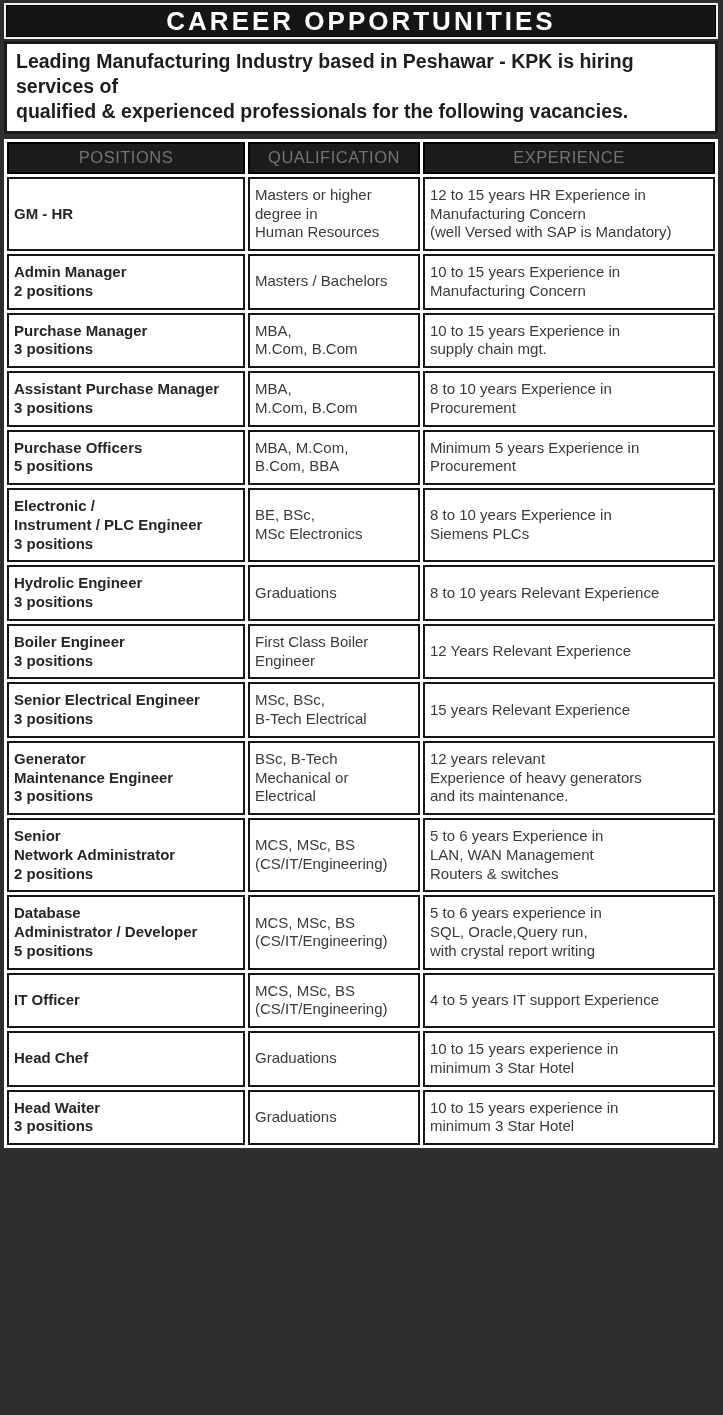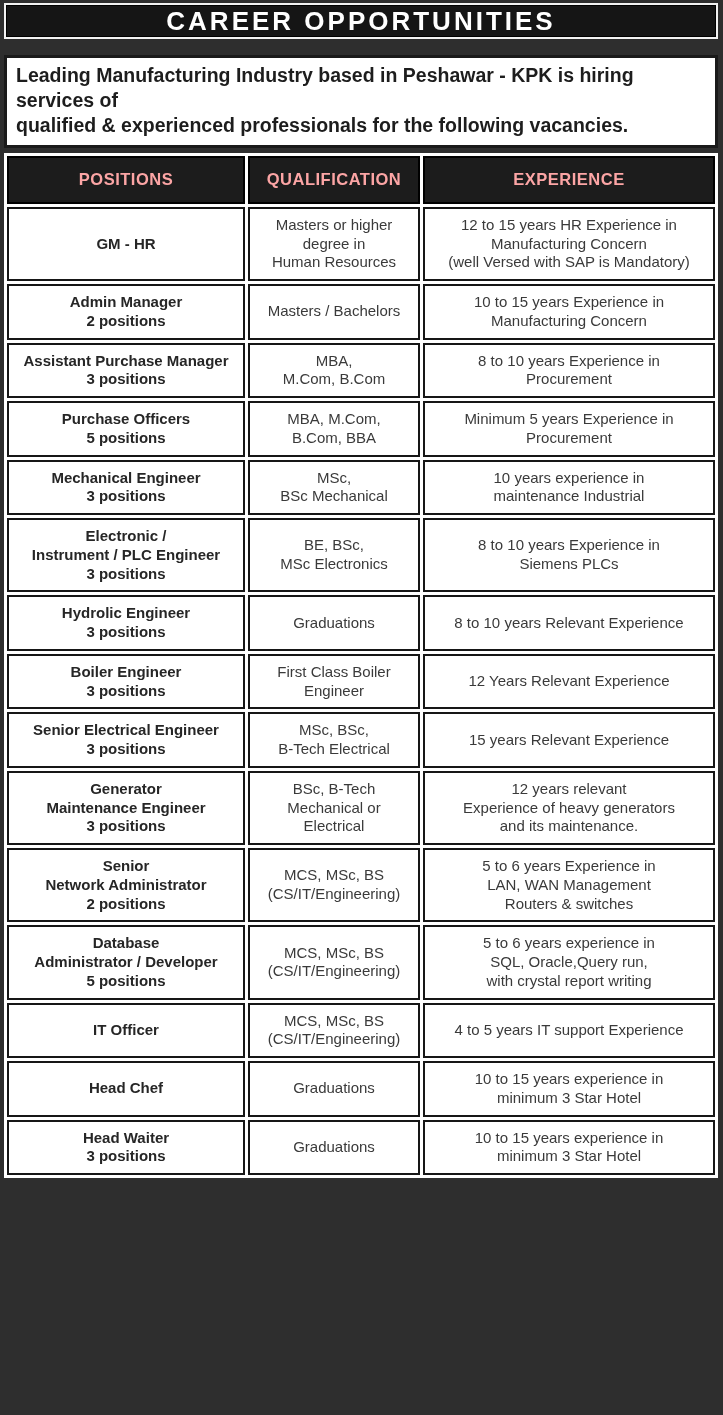--- a/index.html
+++ b/index.html
@@ -9,21 +9,21 @@
     box-sizing: border-box;
     background: #2e2e2e;
     padding: 3px 5px 6px 4px;
     font-family: "Liberation Sans", sans-serif;
   }
   .title-bar {
     background: #151515;
     border: 1px solid #000;
     outline: 2px solid #f2f2f2;
     outline-offset: 0px;
-    margin: 2px 2px 18px 2px;
+    margin: 2px 2px 4px 2px;
     height: 30px;
     display: flex;
     align-items: center;
     justify-content: center;
   }
   .title-bar h1 {
     margin: 0;
     color: #ffffff;
     font-size: 26px;
     font-weight: 800;
@@ -43,32 +43,32 @@
   }
   table.jobs {
     width: 100%;
     background: #ffffff;
     border-collapse: separate;
     border-spacing: 3px;
     table-layout: fixed;
   }
   table.jobs th {
     background: #1c1c1c;
-    color: #fca5a5;
+    color: #737373;
     border: 2px solid #000;
     font-size: 16.5px;
-    font-weight: bold;
+    font-weight: normal;
     height: 24px;
-    padding: 10px;
+    padding: 2px;
     letter-spacing: 0.5px;
   }
   table.jobs td {
     background: #ffffff;
     border: 2px solid #161616;
-    text-align: center;
+    text-align: left;
     vertical-align: middle;
     padding: 7px 5px;
     font-size: 15px;
     line-height: 1.25;
     white-space: pre-line;
     color: #3a3a3a;
   }
   table.jobs td.pos {
     font-weight: bold;
     color: #262626;
@@ -110,42 +110,42 @@
 (well Versed with SAP is Mandatory)</td>
         </tr>
         <tr>
           <td class="pos">Admin Manager
 2 positions</td>
           <td class="qual">Masters / Bachelors</td>
           <td class="exp">10 to 15 years Experience in
 Manufacturing Concern</td>
         </tr>
         <tr>
+          <td class="pos">Purchase Manager
+3 positions</td>
+          <td class="qual">MBA,
+M.Com, B.Com</td>
+          <td class="exp">10 to 15 years Experience in
+supply chain mgt.</td>
+        </tr>
+        <tr>
           <td class="pos">Assistant Purchase Manager
 3 positions</td>
           <td class="qual">MBA,
 M.Com, B.Com</td>
           <td class="exp">8 to 10 years Experience in
 Procurement</td>
         </tr>
         <tr>
           <td class="pos">Purchase Officers
 5 positions</td>
           <td class="qual">MBA, M.Com,
 B.Com, BBA</td>
           <td class="exp">Minimum 5 years Experience in
 Procurement</td>
-        </tr>
-        <tr>
-          <td class="pos">Mechanical Engineer
-3 positions</td>
-          <td class="qual">MSc,
-BSc Mechanical</td>
-          <td class="exp">10 years experience in
-maintenance Industrial</td>
         </tr>
         <tr>
           <td class="pos">Electronic /
 Instrument / PLC Engineer
 3 positions</td>
           <td class="qual">BE, BSc,
 MSc Electronics</td>
           <td class="exp">8 to 10 years Experience in
 Siemens PLCs</td>
         </tr>

